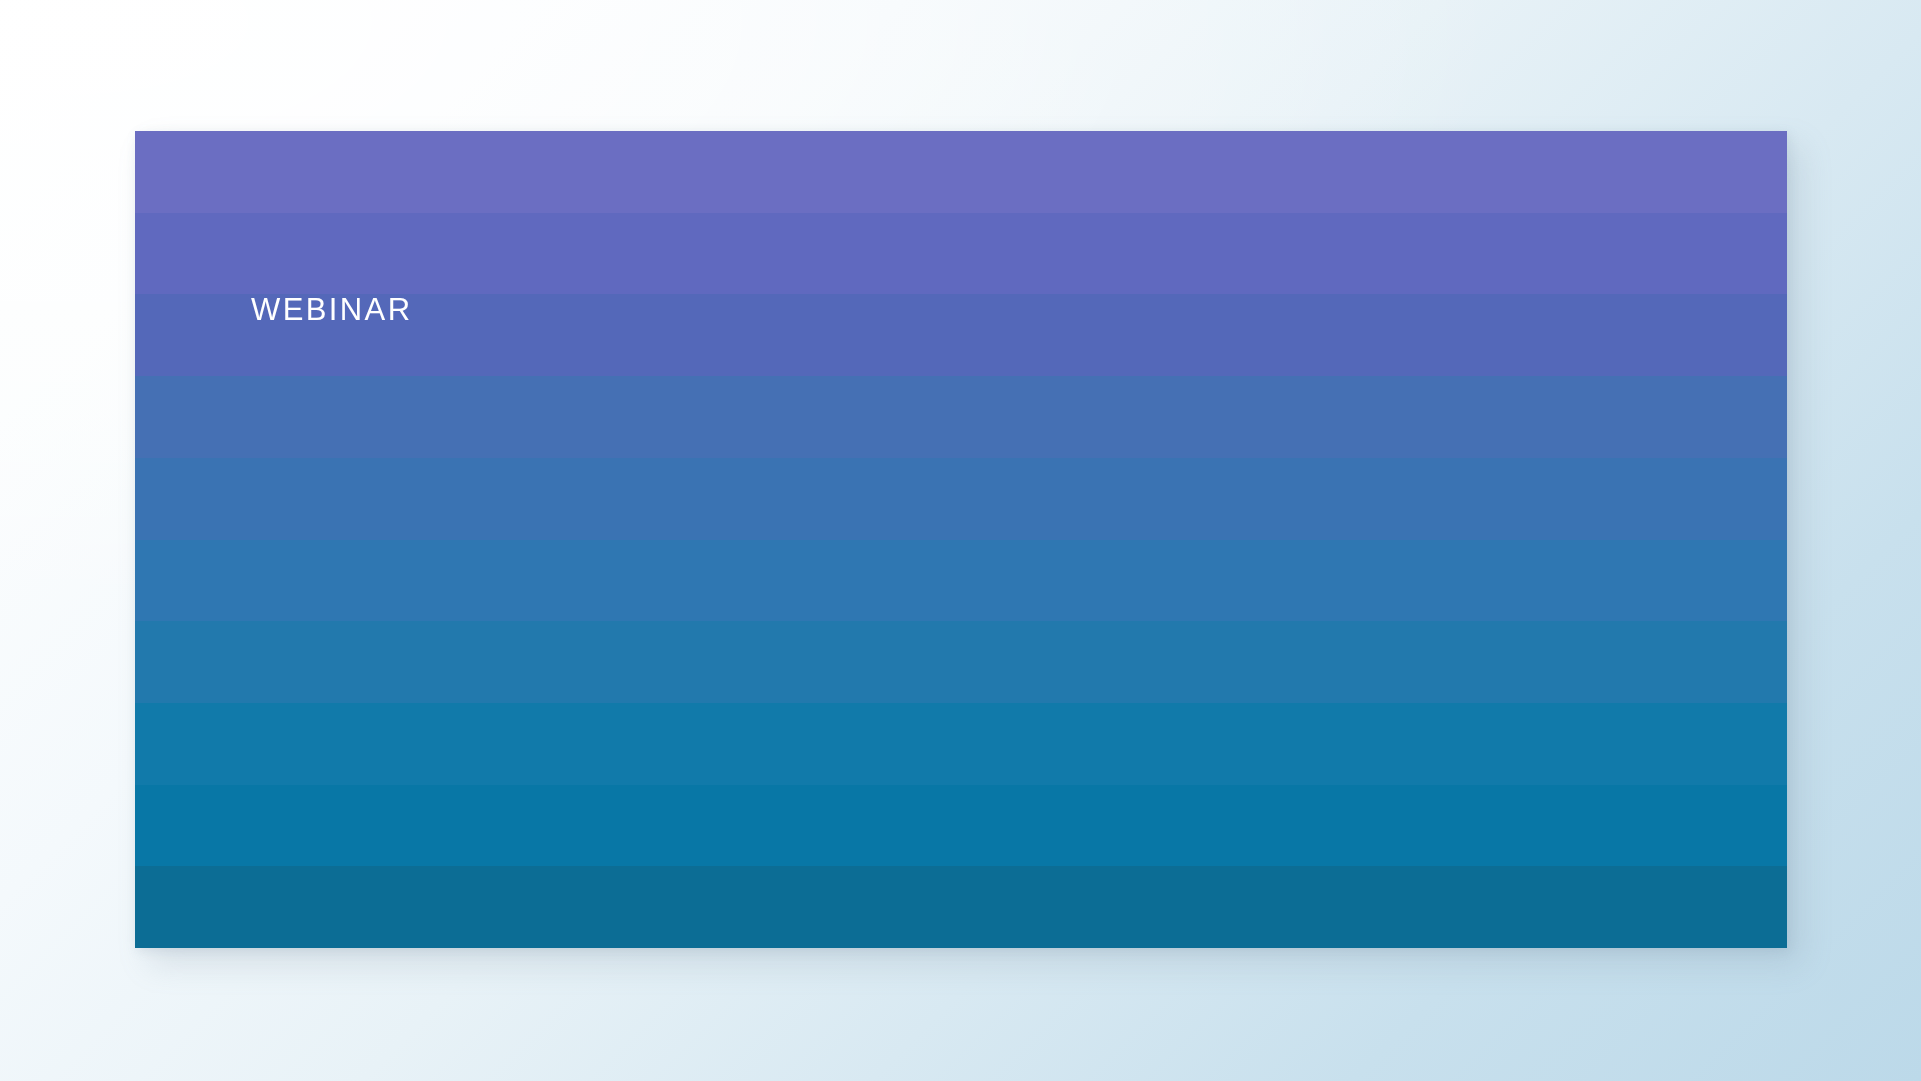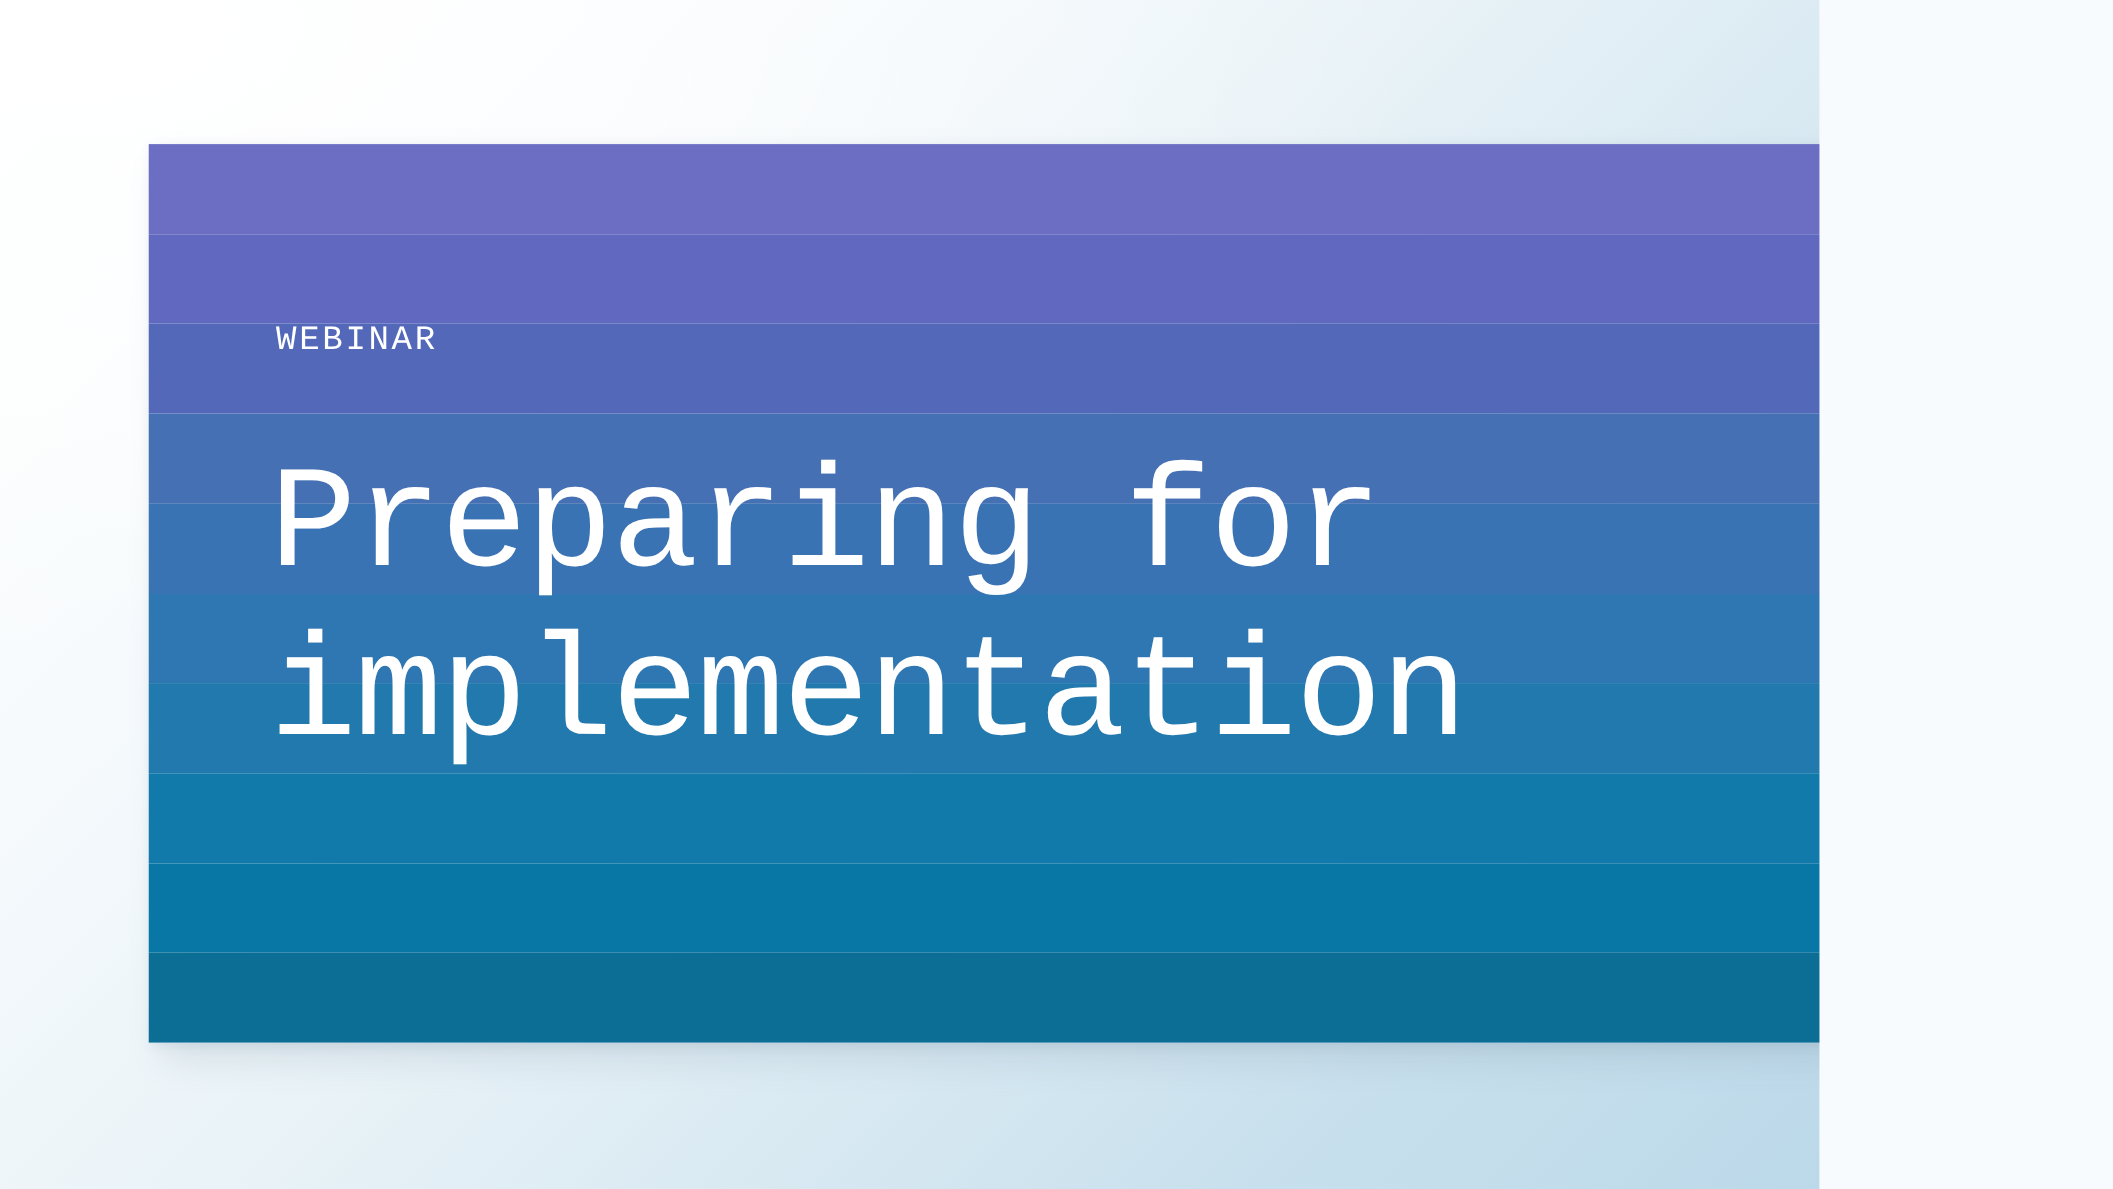--- a/index.html
+++ b/index.html
@@ -12,33 +12,32 @@
   }
 
   body {
     font-family: "Liberation Sans", "DejaVu Sans", sans-serif;
     background: #f7fbfd;
   }
 
   
   #page {
     position: relative;
-    width: 1654px;
+    width: 1921px;
     height: 1081px;
     overflow: hidden;
     background:
       linear-gradient(135deg,
         #fdfefe   0%,
         #fbfdfe  14%,
         #f4f9fc  30%,
         #e8f2f7  48%,
         #d8e9f2  65%,
         #c8e0ed  81%,
         #bcd9e9 100%);
-    font-family: Liberation Mono, monospace;
   }
 
   
   #backdrop-sheen {
     position: absolute;
     inset: 0;
     background:
       radial-gradient(120% 90% at 4% 2%,
         rgba(255,255,255,0.95) 0%,
         rgba(255,255,255,0.45) 32%,
@@ -122,19 +121,17 @@
       <div class="band" style="background:#3a73b3"></div>
       <div class="band" style="background:#2f77b2"></div>
       <div class="band" style="background:#2279ad"></div>
       <div class="band" style="background:#117aaa"></div>
       <div class="band" style="background:#0877a6"></div>
       <div class="band" style="background:#0c6d95"></div>
     </div>
 
     <div id="card-content">
       <div id="eyebrow">WEBINAR</div>
-      <h1 id="headline">Preparing for
-implementation</h1>
     </div>
 
   </div>
 
 </div>
 
 </body></html>

